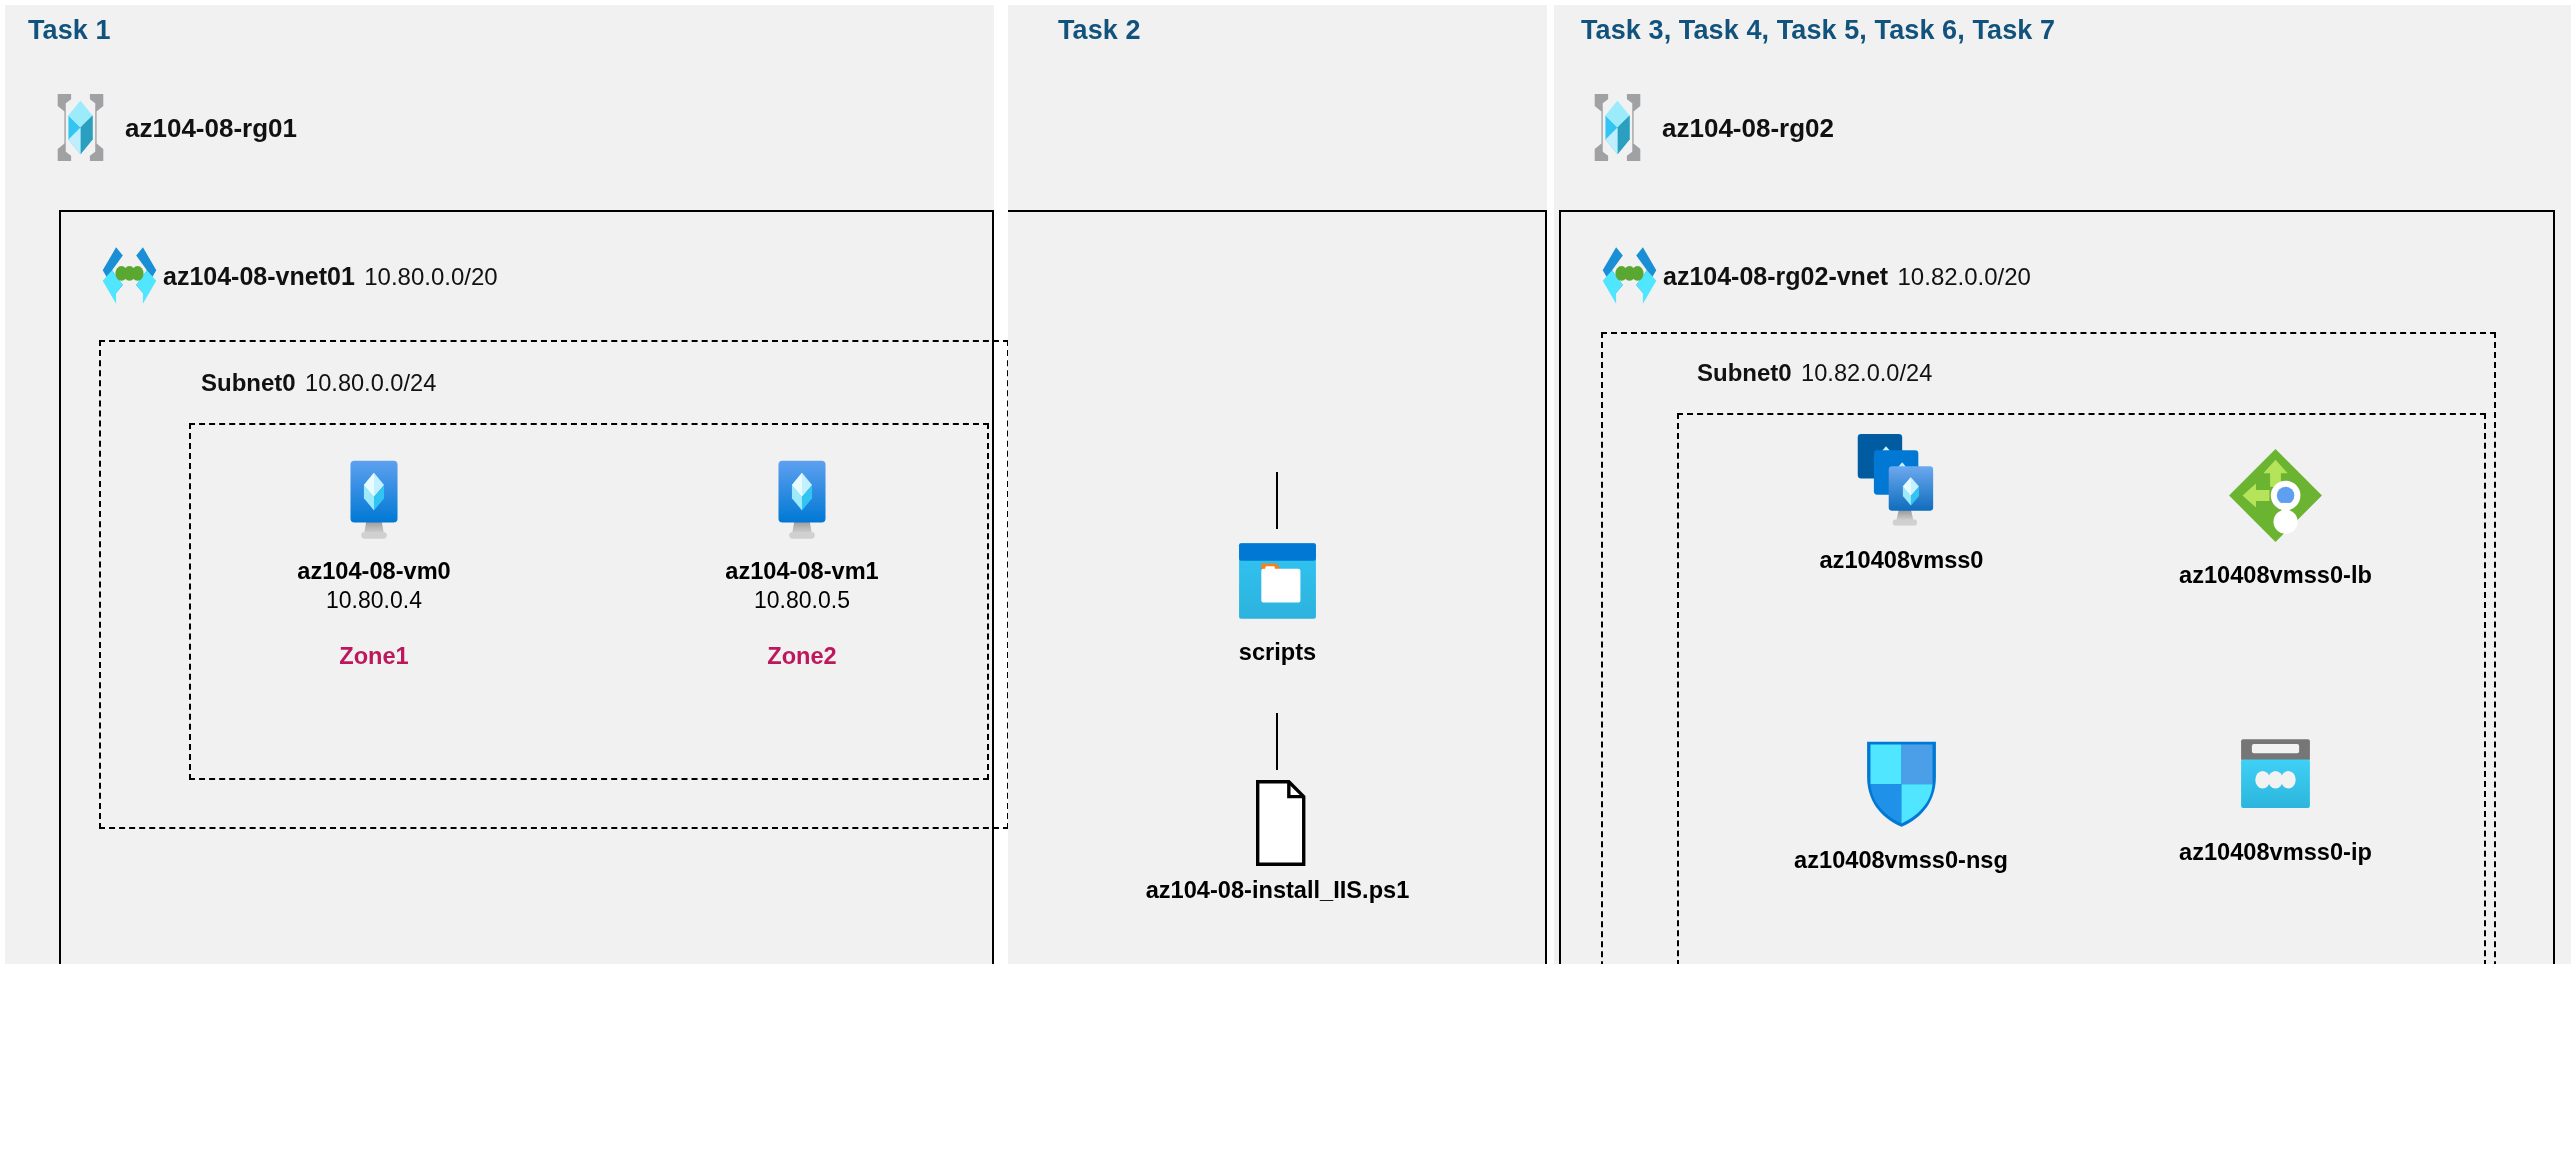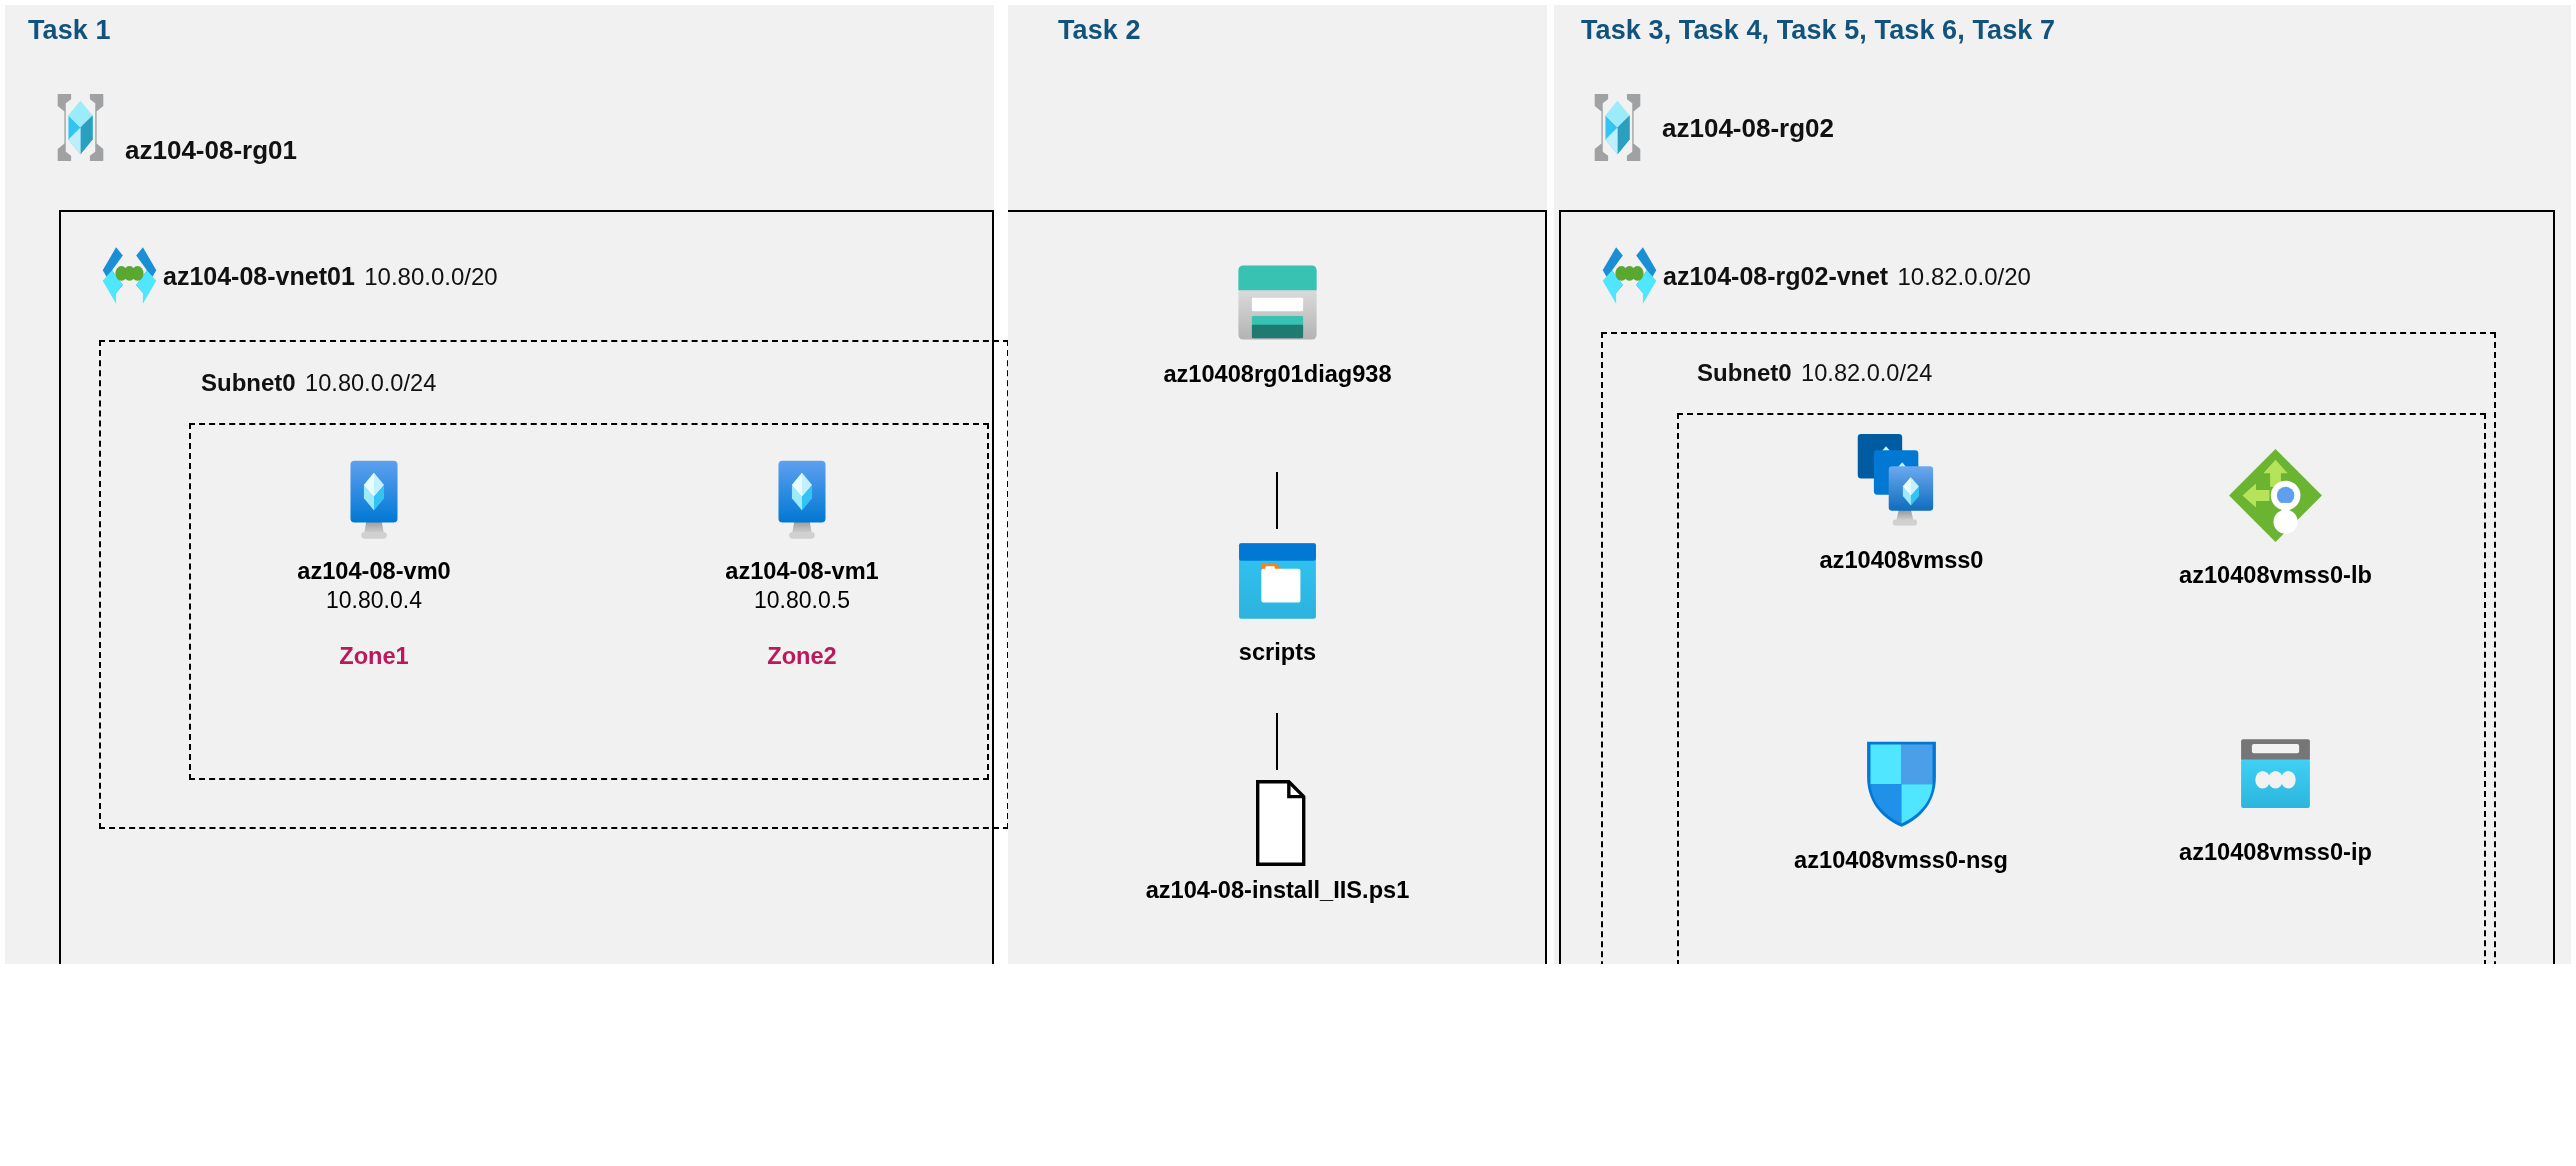--- a/index.html
+++ b/index.html
@@ -35,21 +35,21 @@
 </style>
 </head>
 <body>
 
 <div id="canvas">
 
   <div class="panel" style="left:5.4px;top:5.4px;width:989px;height:1151px;"></div>
 
   <div class="task-label" style="left:28px;top:15px;">Task 1</div>
 
-  <div class="rg-row" style="left:51px;top:91px;align-items:flex-end;">
+  <div class="rg-row" style="left:51px;top:91px;">
     <span class="icon">
       <svg width="59" height="73" viewBox="0 0 88 108">
         <path d="M30 4 L10 4 L10 22 L20 30 L20 78 L10 86 L10 104 L30 104 L30 96 L22 90 L22 18 L30 12 Z" fill="#a0a1a2"></path>
         <path d="M58 4 L78 4 L78 22 L68 30 L68 78 L78 86 L78 104 L58 104 L58 96 L66 90 L66 18 L58 12 Z" fill="#a0a1a2"></path>
         <polygon points="44,14 62,36 44,54 26,36" fill="#9cebfb"></polygon>
         <polygon points="44,54 62,36 62,72 44,94" fill="#32b5d2"></polygon>
         <polygon points="44,54 26,36 26,72 44,94" fill="#32c5f4"></polygon>
         <polygon points="44,14 26,36 44,54" fill="#9cebfb"></polygon>
         <polygon points="44,54 44,94 62,72 62,36" fill="#2a9fc0"></polygon>
         <polygon points="44,54 26,72 44,94" fill="#bfefff"></polygon>
@@ -136,38 +136,20 @@
     <div class="node-sub">10.80.0.5</div>
     <div class="node-zone" style="margin-top:28px;">Zone2</div>
   </div>
 
   <div class="panel" style="left:1008px;top:5.4px;width:539px;height:1151px;"></div>
 
   <div class="task-label" style="left:1058px;top:15px;">Task 2</div>
 
   <div class="vnet-box" style="left:1008px;top:210px;width:539px;height:897px;border-top:2.7px solid #000;border-bottom:2.7px solid #000;border-left:none;border-right:2.7px solid #000;"></div>
 
-  <div class="node" style="left:1109px;top:260px;width:337px;">
-    <span class="icon" style="margin:0 auto;width:89px;">
-      <svg width="89" height="85" viewBox="0 0 132 126">
-        <defs>
-          <linearGradient id="sag" x1="0" y1="0" x2="0" y2="1">
-            <stop offset="0" stop-color="#eeeeee"></stop>
-              <stop offset="1" stop-color="#b3b3b3"></stop>
-          </linearGradient>
-        </defs>
-        <rect x="8" y="8" width="116" height="110" rx="7" fill="url(#sag)"></rect>
-        <path d="M8 15 a7 7 0 0 1 7 -7 h102 a7 7 0 0 1 7 7 v30 h-116 z" fill="#37c2b1"></path>
-        <rect x="28" y="56" width="76" height="20" rx="2" fill="#ffffff"></rect>
-        <rect x="28" y="83" width="76" height="20" rx="2" fill="#37c2b1"></rect>
-        <rect x="28" y="96" width="76" height="20" rx="2" fill="#1f7a72"></rect>
-      </svg>
-    </span>
-    <div class="node-label" style="margin-top:13.5px;">az10408rg01diag938</div>
-  </div>
 
   <div class="connector" style="left:1276px;top:472px;height:57px;"></div>
 
   <div class="node" style="left:1109px;top:539px;width:337px;">
     <span class="icon" style="margin:0 auto;width:89px;">
       <svg width="89" height="84" viewBox="0 0 132 124">
         <defs>
           <linearGradient id="bcg" x1="0" y1="0" x2="0" y2="1">
             <stop offset="0" stop-color="#32c5f4"></stop>
               <stop offset="1" stop-color="#2cb2dd"></stop>

